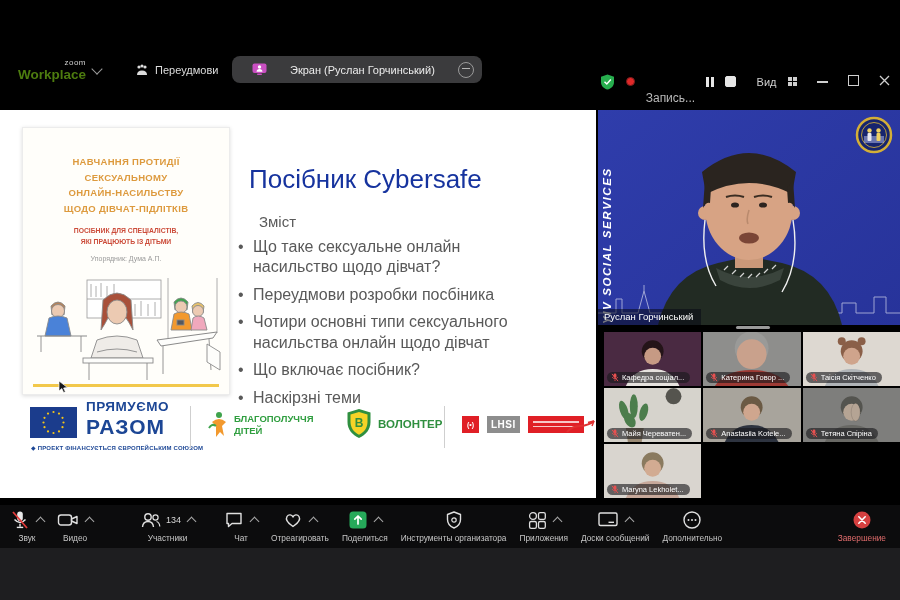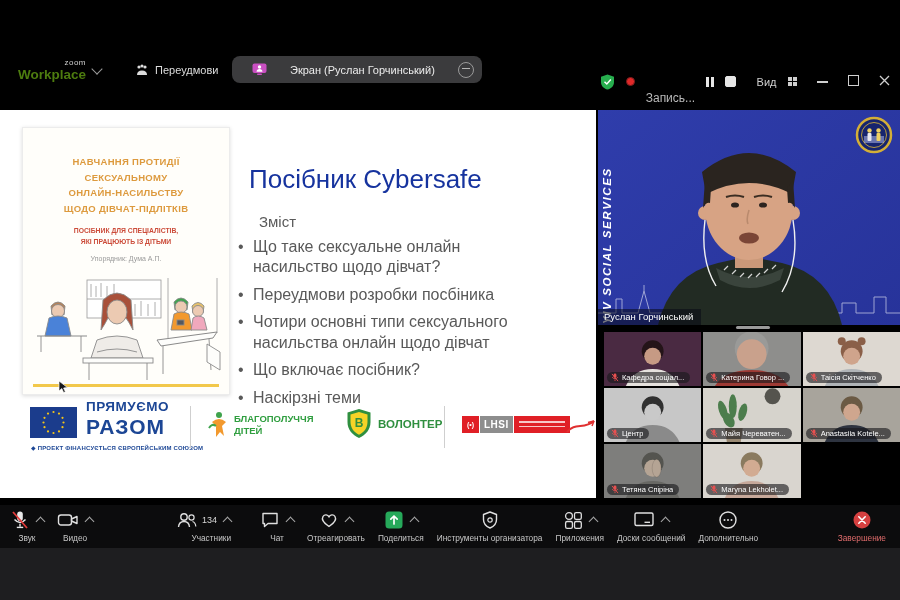--- a/index.html
+++ b/index.html
@@ -48,21 +48,21 @@
   .eu-flag{position:absolute;left:30px;top:9px;width:47px;height:31px;background:#1b3c8c;}
   .eu-text{position:absolute;left:86px;top:2px;color:#1c4695;font-weight:700;line-height:1;}
   .eu-l1{font-size:13.5px;letter-spacing:.5px;}
   .eu-l2{font-size:21px;letter-spacing:1px;margin-top:2px;}
   .eu-caption{position:absolute;left:31px;top:46px;font-size:6px;color:#1c4695;font-weight:700;letter-spacing:.2px;}
   .vdiv{position:absolute;top:8px;width:1px;height:42px;background:#cfcfcf;}
   .blago{position:absolute;left:206px;top:12px;display:flex;align-items:center;gap:4px;}
   .blago-text{font-size:9.5px;font-weight:700;color:#2f9e3f;line-height:1.25;text-align:left;}
   .vol{position:absolute;left:346px;top:10px;display:flex;align-items:center;gap:6px;}
   .vol-text{font-size:11.5px;font-weight:700;color:#2f8f3f;}
-  .lhsi{position:absolute;left:462px;top:18px;display:flex;align-items:center;gap:1px;}
+  .lhsi{position:absolute;left:462px;top:18px;display:flex;align-items:center;gap:8px;}
   .lhsi-rss{width:17px;height:17px;background:#e01f26;color:#fff;font-size:7px;display:flex;align-items:center;justify-content:center;font-weight:700;}
   .lhsi-box{height:17px;background:#8d8d8d;color:#fff;font-size:10px;font-weight:700;display:flex;align-items:center;padding:0 4px;letter-spacing:.5px;}
   .lhsi-red{width:56px;height:17px;background:#e01f26;position:relative;}
   .lhsi-red i{position:absolute;left:5px;right:5px;height:1.5px;background:rgba(255,255,255,.75);display:block;}
   .lhsi-red i:nth-child(1){top:5px;} .lhsi-red i:nth-child(2){top:9.5px;}
   .swoosh{position:absolute;left:566px;top:20px;}
   .cursor{position:absolute;left:58px;top:380px;z-index:5;}
 
   
   .speaker{position:absolute;left:598px;top:110px;width:302px;height:215px;background:linear-gradient(140deg,#2f3dab 0%,#27339a 100%);overflow:hidden;}
@@ -81,21 +81,21 @@
   .ptag span{color:#fff;font-size:7.5px;white-space:nowrap;overflow:hidden;text-overflow:ellipsis;}
 
   
   .toolbar{position:absolute;left:0;top:505px;width:900px;height:43px;background:#0c0c0d;display:flex;align-items:center;padding:0 10px;box-sizing:border-box;gap:13px;}
   .tb-item{display:flex;flex-direction:column;align-items:center;justify-content:center;cursor:default;}
   .tb-row{display:flex;align-items:center;height:20px;}
   .tb-label{font-size:8.3px;color:#c6c6c6;margin-top:3px;white-space:nowrap;}
   .tb-item.danger .tb-label{color:#e06c6c;}
   .tb-badge{color:#d8d8d8;font-size:9px;margin-left:4px;}
   .chev{width:6px;height:6px;border-left:1.5px solid #a8a8a8;border-top:1.5px solid #a8a8a8;transform:rotate(45deg);display:inline-block;margin-left:7px;margin-top:3px;}
-  .ml-lg{margin-left:70px;align-items:flex-end;} .ml-md{margin-left:16px;} .ml-end{margin-left:auto;margin-right:4px;}
+  .ml-lg{margin-left:34px;} .ml-md{margin-left:16px;} .ml-end{margin-left:auto;margin-right:4px;}
   .deskstrip{position:absolute;left:0;top:548px;width:100%;height:52px;background:#1e1e20;}
 </style>
 </head>
 <body>
 
 <div class="screen">
 
   <div class="topbar">
     <div class="brand">
       <div class="brand-col">
@@ -375,36 +375,20 @@
         <span class="ptag">
           <svg style="position:static;width:8px;height:9px;flex:none" viewBox="0 0 10 11">
             <rect x="3.2" y="0.5" width="3.6" height="5.4" rx="1.8" fill="#e85050"></rect>
             <path d="M1.5 5.2 Q5 9 8.5 5.2" stroke="#e85050" fill="none" stroke-width="1.1"></path>
             <line x1="5" y1="8" x2="5" y2="9.8" stroke="#e85050" stroke-width="1.1"></line>
             <line x1="1.2" y1="1" x2="8.8" y2="10" stroke="#e85050" stroke-width="1.2"></line>
           </svg>
           <span>Таісія Скітченко</span>
         </span>
       </div>
-      <div class="tile" style="background: rgb(199, 199, 199);">
-        <svg viewBox="0 0 98 54" preserveAspectRatio="xMidYMax meet">
-          <circle cx="49" cy="19" r="11" fill="#303030"></circle>
-          <circle cx="49" cy="24" r="8.5" fill="#c9c9c9"></circle>
-          <path d="M22 54 Q30 37 49 37 Q68 37 76 54 Z" fill="#8a8a8a"></path>
-        </svg>
-        <span class="ptag">
-          <svg style="position:static;width:8px;height:9px;flex:none" viewBox="0 0 10 11">
-            <rect x="3.2" y="0.5" width="3.6" height="5.4" rx="1.8" fill="#e85050"></rect>
-            <path d="M1.5 5.2 Q5 9 8.5 5.2" stroke="#e85050" fill="none" stroke-width="1.1"></path>
-            <line x1="5" y1="8" x2="5" y2="9.8" stroke="#e85050" stroke-width="1.1"></line>
-            <line x1="1.2" y1="1" x2="8.8" y2="10" stroke="#e85050" stroke-width="1.2"></line>
-          </svg>
-          <span>Центр</span>
-        </span>
-      </div>
       <div class="tile" style="background: rgb(214, 211, 204);">
         <svg viewBox="0 0 98 54" preserveAspectRatio="xMidYMax meet">
           <circle cx="70" cy="8" r="8" fill="#55544e"></circle>
           <g fill="#4c7d4c">
             <ellipse cx="20" cy="22" rx="4" ry="10" transform="rotate(-18 20 22)"></ellipse>
             <ellipse cx="30" cy="18" rx="4" ry="12"></ellipse>
             <ellipse cx="40" cy="24" rx="4" ry="9" transform="rotate(16 40 24)"></ellipse>
             <ellipse cx="26" cy="32" rx="5" ry="8" transform="rotate(-30 26 32)"></ellipse>
           </g>
           <path d="M22 40 H40 L38 54 H24 Z" fill="#9a8a74"></path>

